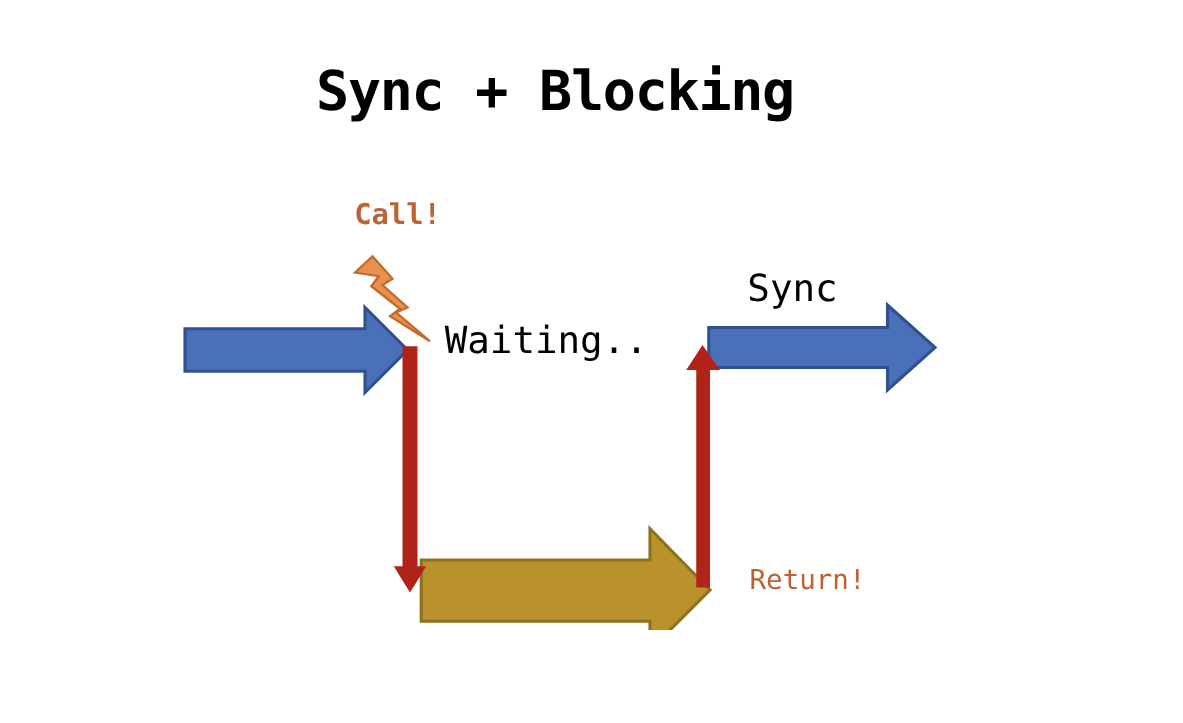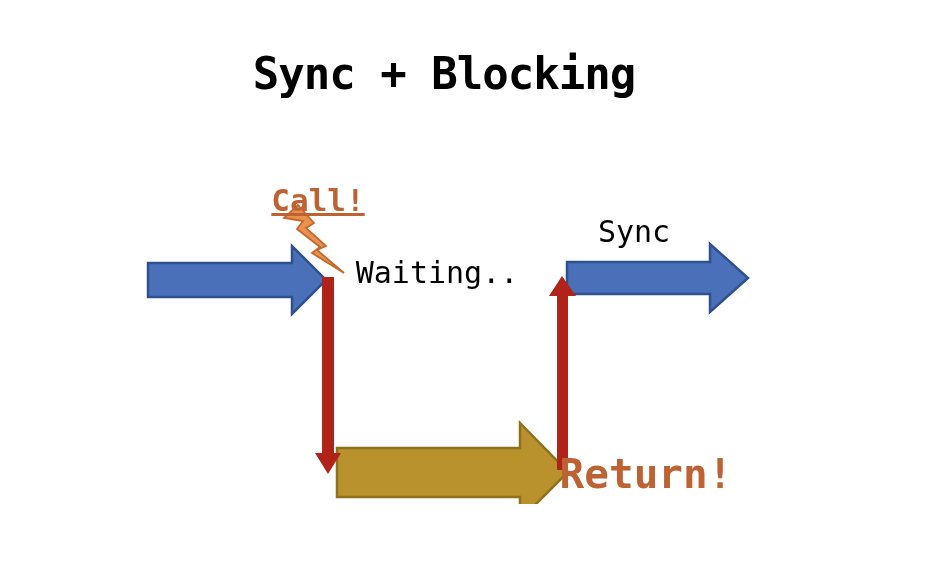--- a/index.html
+++ b/index.html
@@ -30,44 +30,43 @@
   .title {
     left: 444px;
     top: 52px;
     transform: translateX(-50%);
     font-size: 44px;
     font-weight: bold;
     letter-spacing: -1px;
   }
   .call-label {
     left: 318px;
-    top: 185px;
+    top: 161px;
     transform: translateX(-50%);
-    font-size: 31px;
+    font-size: 23px;
     font-weight: bold;
-    text-decoration: underline;
   }
   .waiting-label {
     left: 437px;
     top: 258px;
     transform: translateX(-50%);
     font-size: 30px;
   }
   .doing-label {
     left: 634px;
     top: 217px;
     transform: translateX(-50%);
     font-size: 30px;
   }
   .return-label {
     left: 646px;
     top: 454px;
     transform: translateX(-50%);
-    font-size: 41px;
-    font-weight: bold;
+    font-size: 22px;
+    font-weight: normal;
   }
   .outlined-arrow {
     stroke-width: 2.5;
     stroke-linejoin: miter;
   }
   .bolt {
     stroke-width: 1.8;
     stroke-linejoin: miter;
   }
 </style>

